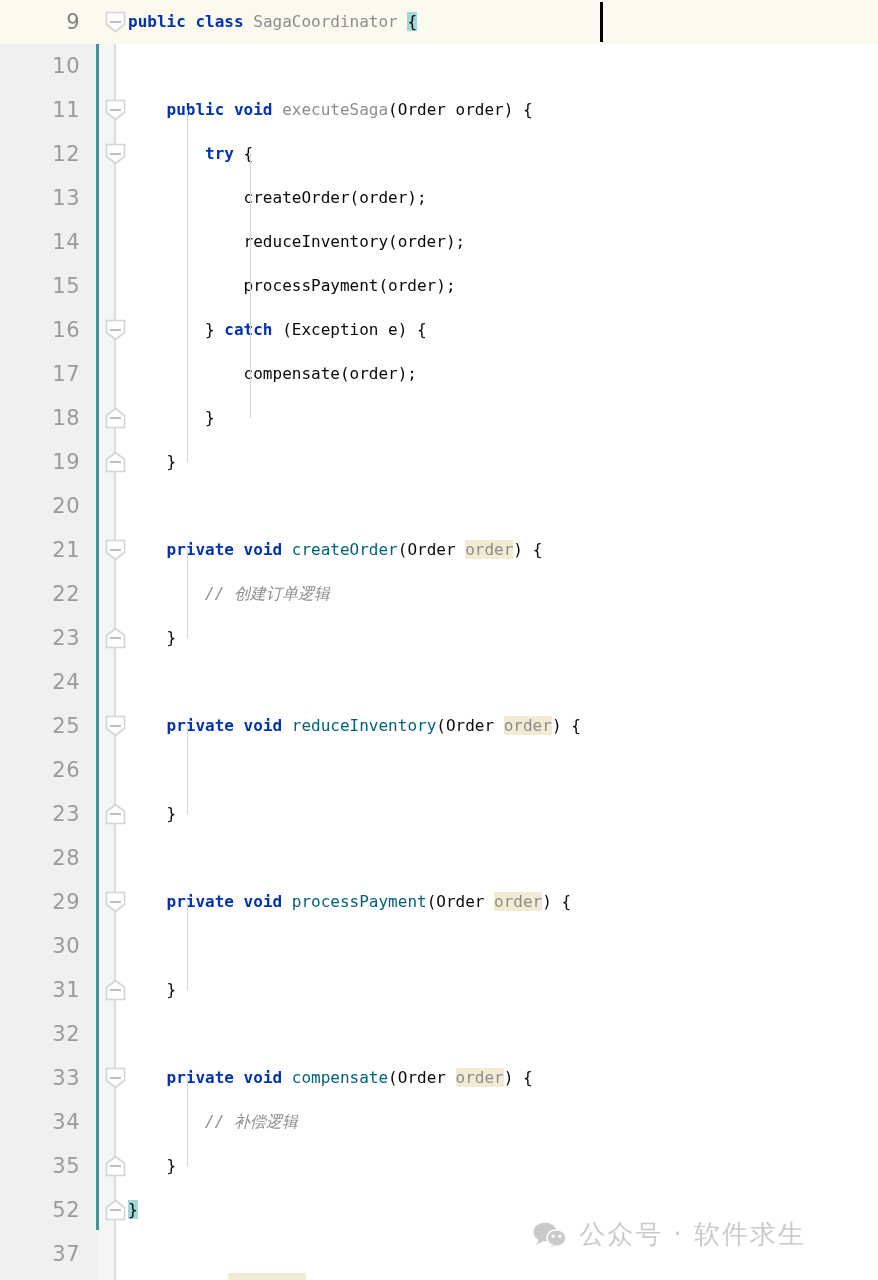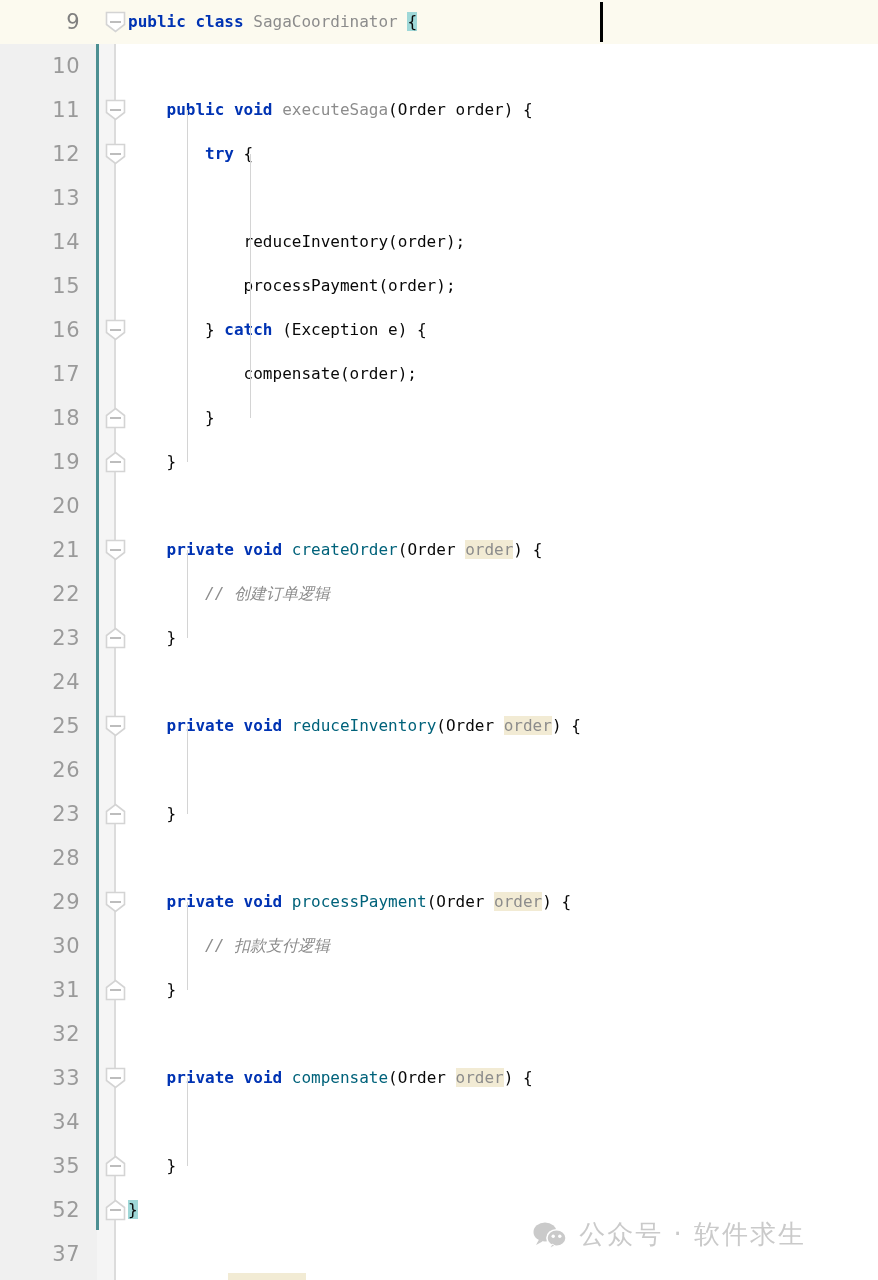--- a/index.html
+++ b/index.html
@@ -214,20 +214,21 @@
         <div class="fold" style="top: 11px;">
           <svg class="shape" viewBox="0 0 21 22">
             <path d="M1.5 1.5 H19.5 V13.5 L10.5 20.5 L1.5 13.5 Z" fill="#ffffff" stroke="#d4d4d4" stroke-width="1.6"></path>
           </svg>
           <div class="bar"></div>
         </div>
         <div class="code" style="left: 128px;"><span class="plain">        </span><span class="kw">try</span><span class="plain"> {</span></div>
       </div>
       <div class="line-row" style="top: 176px;">
         <div class="line-num">13</div>
+        <div class="code" style="left: 128px;"><span class="plain">            createOrder(order);</span></div>
       </div>
       <div class="line-row" style="top: 220px;">
         <div class="line-num">14</div>
         <div class="code" style="left: 128px;"><span class="plain">            reduceInventory(order);</span></div>
       </div>
       <div class="line-row" style="top: 264px;">
         <div class="line-num">15</div>
         <div class="code" style="left: 128px;"><span class="plain">            processPayment(order);</span></div>
       </div>
       <div class="line-row" style="top: 308px;">
@@ -325,21 +326,20 @@
         <div class="fold" style="top: 11px;">
           <svg class="shape" viewBox="0 0 21 22">
             <path d="M1.5 1.5 H19.5 V13.5 L10.5 20.5 L1.5 13.5 Z" fill="#ffffff" stroke="#d4d4d4" stroke-width="1.6"></path>
           </svg>
           <div class="bar"></div>
         </div>
         <div class="code" style="left: 128px;"><span class="plain">    </span><span class="kw">private</span><span class="plain"> </span><span class="kw">void</span><span class="plain"> </span><span class="mth">processPayment</span><span class="plain">(Order </span><span class="ident-hl">order</span><span class="plain">) {</span></div>
       </div>
       <div class="line-row" style="top: 924px;">
         <div class="line-num">30</div>
-        <div class="code" style="left: 128px;"><span class="cmt">        // 扣款支付逻辑</span></div>
       </div>
       <div class="line-row" style="top: 968px;">
         <div class="line-num">31</div>
         <div class="fold" style="top: 11px;">
           <svg class="shape" viewBox="0 0 21 22">
             <path d="M10.5 1.5 L19.5 8.5 V20.5 H1.5 V8.5 Z" fill="#ffffff" stroke="#d4d4d4" stroke-width="1.6"></path>
           </svg>
           <div class="bar"></div>
         </div>
         <div class="code" style="left: 128px;"><span class="plain">    }</span></div>
@@ -352,20 +352,21 @@
         <div class="fold" style="top: 11px;">
           <svg class="shape" viewBox="0 0 21 22">
             <path d="M1.5 1.5 H19.5 V13.5 L10.5 20.5 L1.5 13.5 Z" fill="#ffffff" stroke="#d4d4d4" stroke-width="1.6"></path>
           </svg>
           <div class="bar"></div>
         </div>
         <div class="code" style="left: 128px;"><span class="plain">    </span><span class="kw">private</span><span class="plain"> </span><span class="kw">void</span><span class="plain"> </span><span class="mth">compensate</span><span class="plain">(Order </span><span class="ident-hl">order</span><span class="plain">) {</span></div>
       </div>
       <div class="line-row" style="top: 1100px;">
         <div class="line-num">34</div>
+        <div class="code" style="left: 128px;"><span class="cmt">        // 补偿逻辑</span></div>
       </div>
       <div class="line-row" style="top: 1144px;">
         <div class="line-num">35</div>
         <div class="fold" style="top: 11px;">
           <svg class="shape" viewBox="0 0 21 22">
             <path d="M10.5 1.5 L19.5 8.5 V20.5 H1.5 V8.5 Z" fill="#ffffff" stroke="#d4d4d4" stroke-width="1.6"></path>
           </svg>
           <div class="bar"></div>
         </div>
         <div class="code" style="left: 128px;"><span class="plain">    }</span></div>

